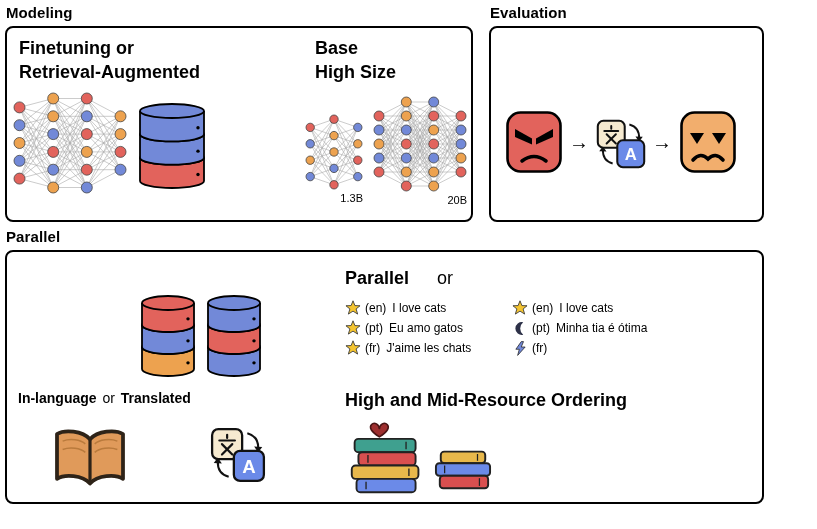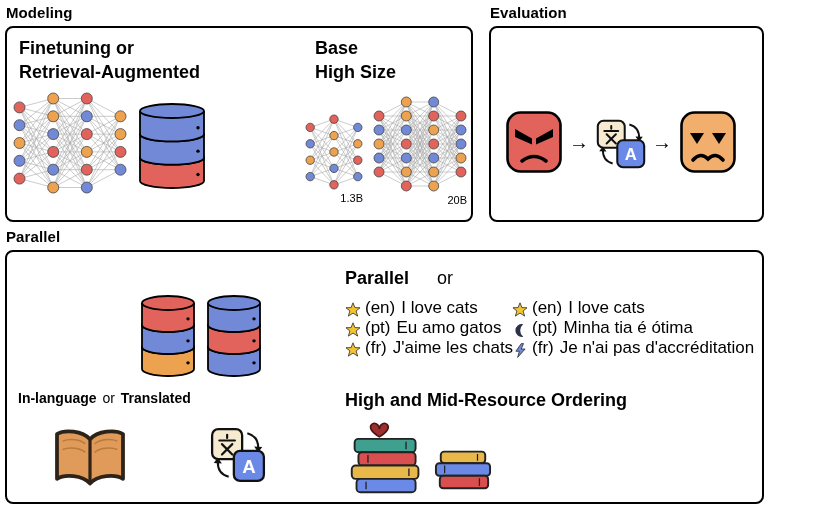--- a/index.html
+++ b/index.html
@@ -8,21 +8,21 @@
   .figure-root{position:relative;width:817px;height:372px}
   .section-label{position:absolute;font-size:15px;font-weight:bold;letter-spacing:.1px}
   .panel{position:absolute;border:2px solid #000;border-radius:8px;background:#fff}
   .panel-title{position:absolute;font-size:18px;font-weight:bold;line-height:24px;white-space:pre-line}
   .icon{position:absolute;display:block}
   .model-label{position:absolute;font-size:11px;text-align:right}
   .arrow{position:absolute;font-size:20px;font-weight:bold;line-height:1}
   .word{position:absolute;font-size:18px;font-weight:bold;white-space:nowrap}
   .word.normal{font-weight:normal}
   .example-list{position:absolute}
-  .example-row{display:flex;align-items:flex-end;height:20px;font-size:17px;white-space:nowrap}
+  .example-row{display:flex;align-items:center;height:20px;font-size:12px;white-space:nowrap}
   .ex-icon{width:16px;height:16px;margin-right:4px;flex:0 0 16px;display:flex;align-items:center;justify-content:center}
   .ex-lang{margin-right:6px}
   .inline-title{position:absolute;font-size:14px;font-weight:bold;white-space:nowrap}
   .inline-title .or{font-weight:normal;padding:0 2px}
 </style>
 </head>
 <body>
 
 <div class="figure-root">
 
@@ -490,21 +490,20 @@
         <span class="ex-lang">(pt)</span>
         <span class="ex-text">Minha tia é ótima</span>
       </div>
       <div class="example-row">
         <span class="ex-icon">
           <svg viewBox="0 0 20 20" width="15" height="15">
               <polygon points="11,0.8 3.8,11 8.4,11 6.2,19.2 16.2,8 11,8 14,0.8" fill="#7289d8" stroke="#222" stroke-width="1" stroke-linejoin="round"></polygon>
             </svg>
         </span>
         <span class="ex-lang">(fr)</span>
-        <span class="ex-text">Je n'ai pas d'accréditation</span>
       </div>
     </div>
 
     <div class="inline-title" style="left:11px;top:138px">
       <span>In-language</span>
       <span class="or">or</span>
       <span>Translated</span>
     </div>
 
     <svg class="icon" style="left:42px;top:174px" width="82" height="66" viewBox="0 0 84 70">

